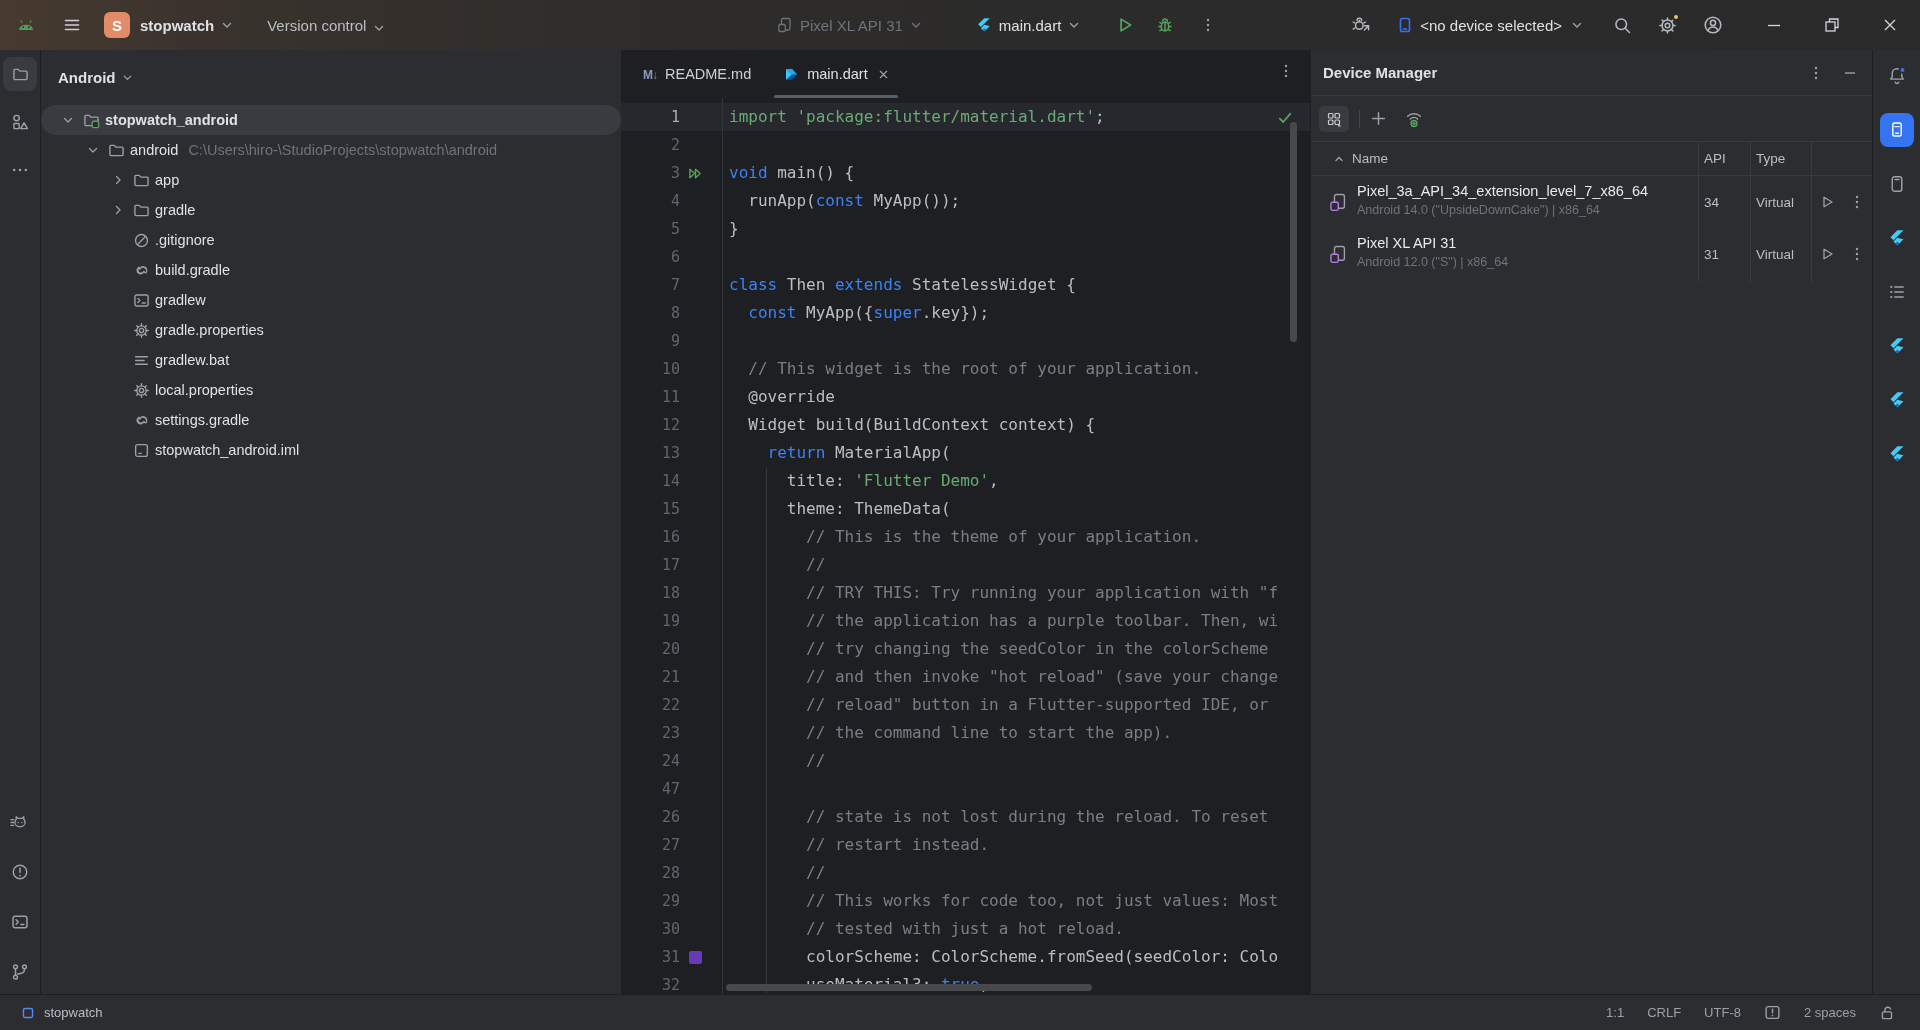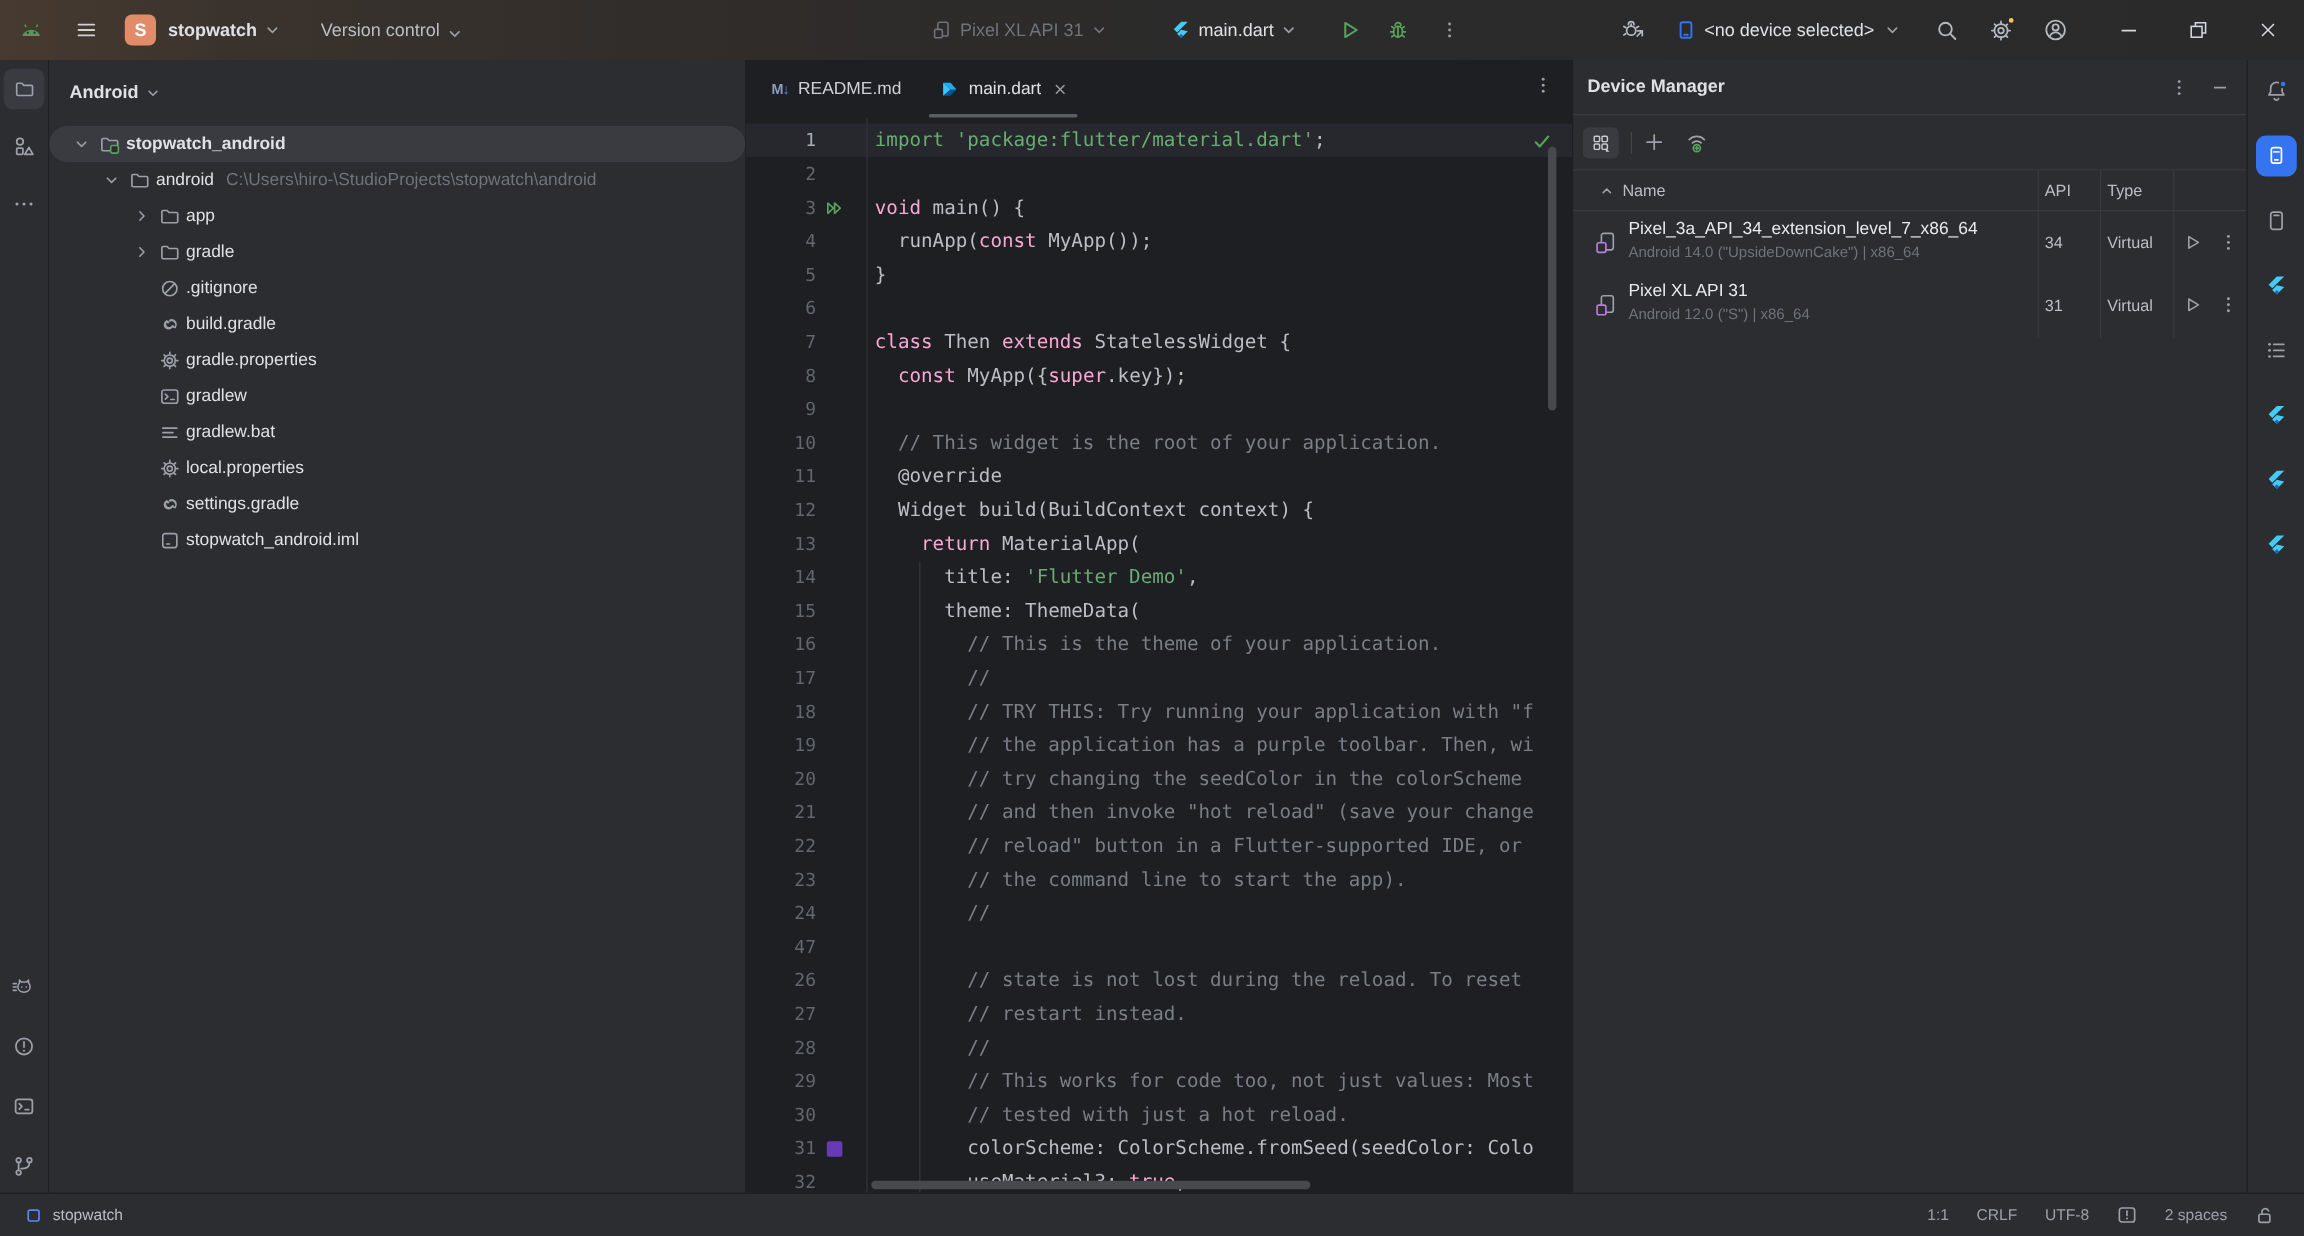--- a/index.html
+++ b/index.html
@@ -59,21 +59,21 @@
   .tab-kebab{position:absolute;right:16px;top:13px;}
   .code{position:absolute;left:0;right:0;top:48px;bottom:0;overflow:hidden;
     font-family:"DejaVu Sans Mono",monospace;font-size:16px;}
   .code-inner{padding-top:5px;}
   .cl{display:flex;height:28px;line-height:28px;white-space:pre;}
   .cl.caret{background:#26282E;}
   .ln{width:59px;flex:none;text-align:right;color:#62666D;font-size:15px;}
   .cl.caret .ln{color:#A9AEB8;}
   .gi{width:30px;flex:none;display:flex;align-items:center;justify-content:center;}
   .ct{margin-left:19px;}
-  .tk-d{color:#BCBEC4}.tk-k{color:#f9a8d4}.tk-s{color:#6AAB73}.tk-c{color:#7A7E85}
+  .tk-d{color:#BCBEC4}.tk-k{color:#3b82f6}.tk-s{color:#6AAB73}.tk-c{color:#7A7E85}
   .swatch{width:13px;height:13px;border-radius:2px;background:#673AB7;}
   .gutter-sep{position:absolute;left:101px;top:0;bottom:0;width:1px;background:#313438;}
   .indent-guide{position:absolute;left:145px;top:370px;bottom:0;width:1px;background:#35373B;}
   .vscroll{position:absolute;right:13px;top:24px;width:7px;height:220px;background:#47494D;border-radius:4px;}
   .hscroll{position:absolute;left:105px;bottom:3px;width:366px;height:7px;background:#47494D;border-radius:4px;}
   .ed-check{position:absolute;top:12px;right:17px;}
 
   
   .dm{width:562px;flex:none;background:#2B2D30;border-left:1px solid #1E1F22;position:relative;font-size:14px;}
   .dm-header{height:46px;display:flex;align-items:center;padding:0 14px 0 12px;border-bottom:1px solid #393B40;}
@@ -425,37 +425,37 @@
                 <path fill="#9DA0A8" d="M12.6 5.1a4.5 4.5 0 0 0-5.6-.6l1 1.3a2.9 2.9 0 0 1 3.4.5c.9.9 1.1 2.2.6 3.3-.5-.2-.9-.6-1.2-1.1l-.9-.2-.5.6a2.3 2.3 0 0 1-4.2-1c-.1-.5 0-1 .3-1.4l.7.5c.4.3 1 .2 1.3-.2.3-.4.2-1-.2-1.3L5.6 4.3l-.6.4a4 4 0 0 0-1.8 3.6 3.9 3.9 0 0 0 7 1.9c.5.4 1.2.6 1.9.6h.5l.2-.4c1.1-1.9.9-4.4-.7-6z"></path>
               </svg>
             </span>
       <span class="tree-label">build.gradle</span>
 
     </div>
           <div class="tree-row" style="padding-left:66px">
       <span class="chev-slot"></span>
       <span class="icon-slot">
               <svg width="17" height="17" viewBox="0 0 16 16" fill="none" stroke="#9DA0A8" stroke-width="1.3" stroke-linecap="round" stroke-linejoin="round">
+                <rect x="1.8" y="2.8" width="12.4" height="10.4" rx="1.8"></rect>
+                <path d="M4.5 6l2 2-2 2M8.8 10.3h2.7"></path>
+              </svg>
+            </span>
+      <span class="tree-label">gradlew</span>
+
+    </div>
+          <div class="tree-row" style="padding-left:66px">
+      <span class="chev-slot"></span>
+      <span class="icon-slot">
+              <svg width="17" height="17" viewBox="0 0 16 16" fill="none" stroke="#9DA0A8" stroke-width="1.3" stroke-linecap="round" stroke-linejoin="round">
                 <circle cx="8" cy="8" r="2"></circle>
                 <circle cx="8" cy="8" r="4.4"></circle>
                 <path d="M8 1.6v2M8 12.4v2M14.4 8h-2M3.6 8h-2M12.5 3.5l-1.4 1.4M4.9 11.1l-1.4 1.4M12.5 12.5l-1.4-1.4M4.9 4.9 3.5 3.5"></path>
               </svg>
             </span>
       <span class="tree-label">gradle.properties</span>
-
-    </div>
-          <div class="tree-row" style="padding-left:66px">
-      <span class="chev-slot"></span>
-      <span class="icon-slot">
-              <svg width="17" height="17" viewBox="0 0 16 16" fill="none" stroke="#9DA0A8" stroke-width="1.3" stroke-linecap="round" stroke-linejoin="round">
-                <rect x="1.8" y="2.8" width="12.4" height="10.4" rx="1.8"></rect>
-                <path d="M4.5 6l2 2-2 2M8.8 10.3h2.7"></path>
-              </svg>
-            </span>
-      <span class="tree-label">gradlew</span>
 
     </div>
           <div class="tree-row" style="padding-left:66px">
       <span class="chev-slot"></span>
       <span class="icon-slot">
               <svg width="17" height="17" viewBox="0 0 16 16" fill="none" stroke="#9DA0A8" stroke-width="1.3" stroke-linecap="round" stroke-linejoin="round">
                 <path d="M2.5 4.5h11M2.5 8h8M2.5 11.5h11"></path>
               </svg>
             </span>
       <span class="tree-label">gradlew.bat</span>

